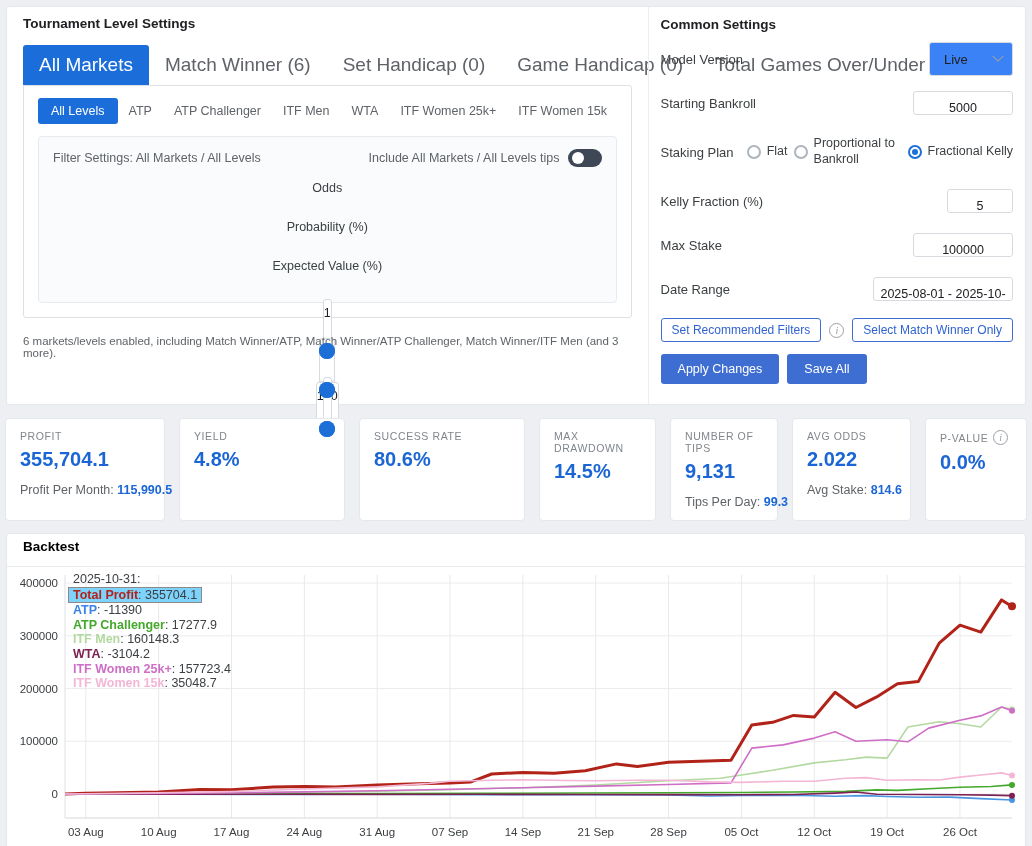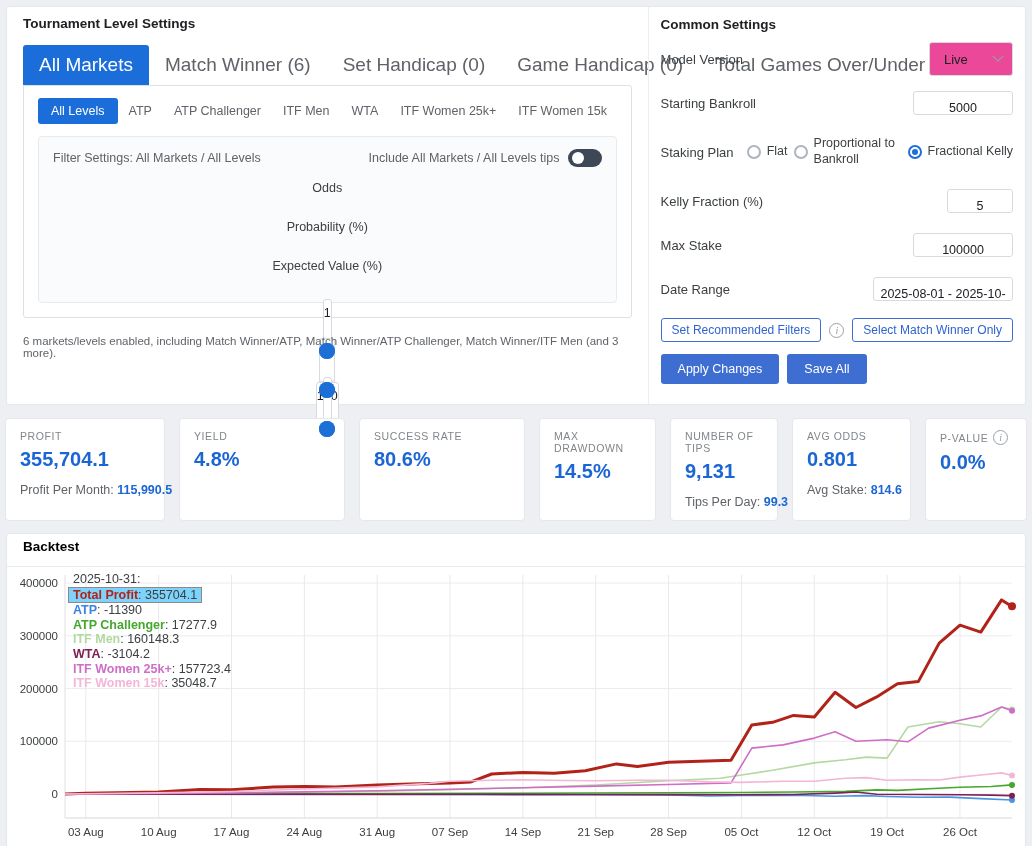--- a/index.html
+++ b/index.html
@@ -42,21 +42,21 @@
   .fill { position:absolute; top:5px; height:6px; background:#1d6fd8; }
   .knob-s { position:absolute; top:0; width:16px; height:16px; border-radius:50%; background:#1d6fd8; transform:translateX(-50%); cursor:pointer; }
 
   .note { margin-top:17px; font-size:11.5px; color:#5f6368; }
 
   
   .c-row { display:flex; align-items:center; justify-content:space-between; margin-top:10px; min-height:34px; }
   .c-label { font-size:13px; color:#3c4043; }
   .box-input { height:24px; border:1px solid #d7dbe0; border-radius:3px; background:#fff; text-align:center; line-height:32px; font-size:12.5px; color:#202124; }
   .w100 { width:100px; } .w66 { width:66px; } .w140 { width:140px; }
-  .select-box { width:84px; height:34px; border:1px solid #d7dbe0; border-radius:3px; background:#ec4899; display:flex; align-items:center; justify-content:space-between; padding:0 10px 0 14px; cursor:pointer; font-size:13px; color:#202124; }
+  .select-box { width:84px; height:34px; border:1px solid #d7dbe0; border-radius:3px; background:#3b82f6; display:flex; align-items:center; justify-content:space-between; padding:0 10px 0 14px; cursor:pointer; font-size:13px; color:#202124; }
   .chev { width:8px; height:8px; border-right:1.6px solid #9aa0a6; border-bottom:1.6px solid #9aa0a6; transform:rotate(45deg) translate(-2px,-2px); }
 
   .radio-group { display:flex; align-items:center; gap:6px; flex:1; justify-content:flex-end; }
   .radio-item { display:flex; align-items:center; gap:6px; cursor:pointer; }
   .radio { width:14px; height:14px; border:2px solid #aeb4bc; border-radius:50%; position:relative; flex:0 0 auto; }
   .radio.checked { border-color:#1d6fd8; }
   .radio.checked::after { content:""; position:absolute; left:2px; top:2px; width:6px; height:6px; border-radius:50%; background:#1d6fd8; }
   .radio-label { font-size:12.5px; color:#3c4043; max-width:88px; line-height:1.25; }
 
   .btn-row { display:flex; align-items:center; gap:8px; margin-top:12px; }
@@ -258,21 +258,21 @@
         <div class="stat-label">
           <span>NUMBER OF TIPS</span>
         </div>
         <div class="stat-value">9,131</div>
         <div class="stat-sub"><span>Tips Per Day: </span><b>99.3</b></div>
       </div>
       <div class="stat-card">
         <div class="stat-label">
           <span>AVG ODDS</span>
         </div>
-        <div class="stat-value">0.801</div>
+        <div class="stat-value">2.022</div>
         <div class="stat-sub"><span>Avg Stake: </span><b>814.6</b></div>
       </div>
       <div class="stat-card">
         <div class="stat-label">
           <span>P-VALUE</span>
           <span class="info-icon">i</span>
         </div>
         <div class="stat-value">0.0%</div>
       </div>
     </section>

